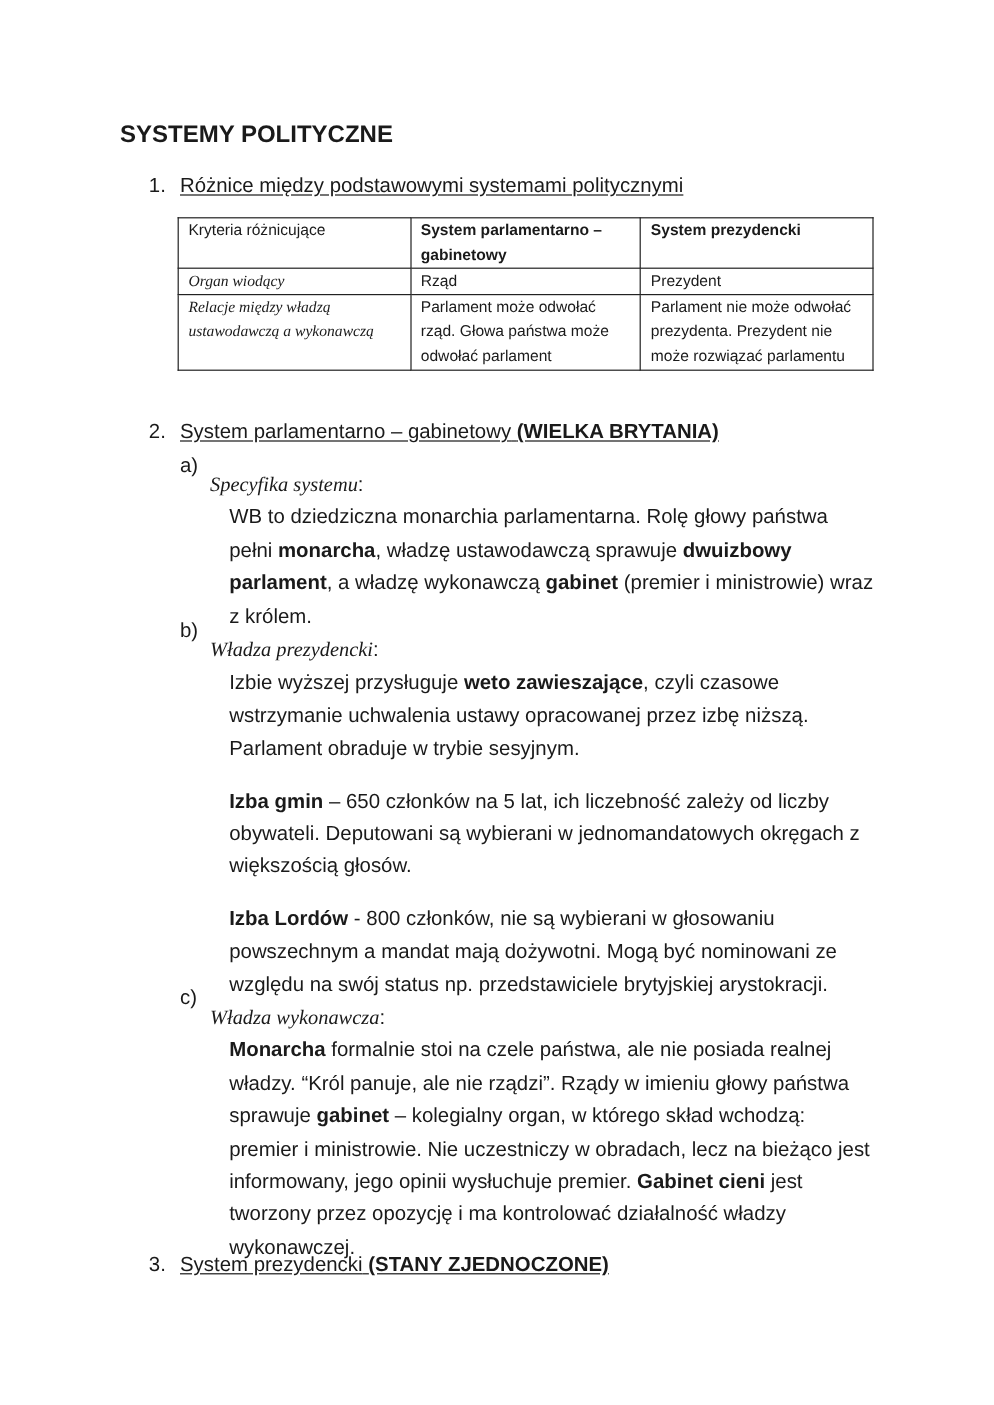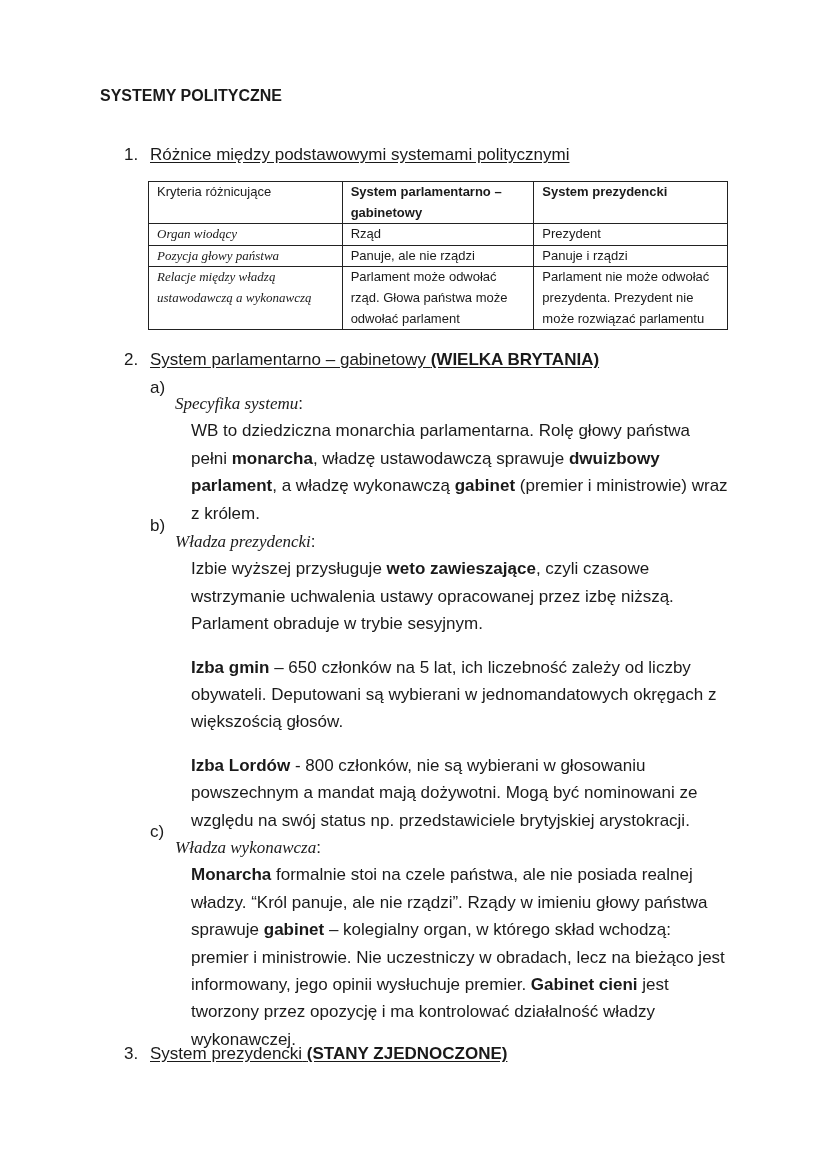--- a/index.html
+++ b/index.html
@@ -1,19 +1,19 @@
 <!DOCTYPE html>
 <html><head>
 <meta charset="utf-8">
 <style>
   html, body { margin: 0; padding: 0; background: #ffffff; }
   body { width: 828px; height: 1171px; position: relative; overflow: hidden;
          font-family: "Liberation Sans", "DejaVu Sans", sans-serif; color: #1a1a1a; }
   .page { position: absolute; left: 0; top: 0; width: 828px; height: 1171px; background: #fff; }
-  .title { position: absolute; left: 100px; top: 87px; font-size: 16px; font-weight: bold; letter-spacing: 0px; margin: 0; }
+  .title { position: absolute; left: 100px; top: 101px; font-size: 20px; font-weight: bold; letter-spacing: 0px; margin: 0; }
   .sec { position: absolute; left: 124px; font-size: 17px; line-height: 20px; }
   .sec .num { position: absolute; left: 0; top: 0; }
   .sec .head { position: absolute; left: 26px; top: 0; white-space: nowrap; text-decoration: underline; text-underline-offset: 2px; }
   .sec1 { top: 145px; }
   .sec2 { top: 350px; }
   .sec3 { top: 1044px; }
   table.cmp { position: absolute; left: 148px; top: 181px; width: 580px; border-collapse: collapse; font-size: 13px; line-height: 20.6px; }
   table.cmp td { border: 1px solid #222; padding: 0 8px 0 8px; vertical-align: top; }
   table.cmp td.c1 { width: 177px; }
   table.cmp td.c2 { width: 175px; }
@@ -45,25 +45,20 @@
     <tbody>
         <tr>
       <td class="c1">Kryteria różnicujące</td>
       <td class="c2 b">System parlamentarno – gabinetowy</td>
       <td class="c3 b">System prezydencki</td>
     </tr>
     <tr>
       <td class="c1 i">Organ wiodący</td>
       <td class="c2">Rząd</td>
       <td class="c3">Prezydent</td>
-    </tr>
-    <tr>
-      <td class="c1 i">Pozycja głowy państwa</td>
-      <td class="c2">Panuje, ale nie rządzi</td>
-      <td class="c3">Panuje i rządzi</td>
     </tr>
     <tr>
       <td class="c1 i">Relacje między władzą ustawodawczą a wykonawczą</td>
       <td class="c2">Parlament może odwołać rząd. Głowa państwa może odwołać parlament</td>
       <td class="c3">Parlament nie może odwołać prezydenta. Prezydent nie może rozwiązać parlamentu</td>
     </tr>
   </tbody>
     </table>
 
   <div class="sec sec2">

